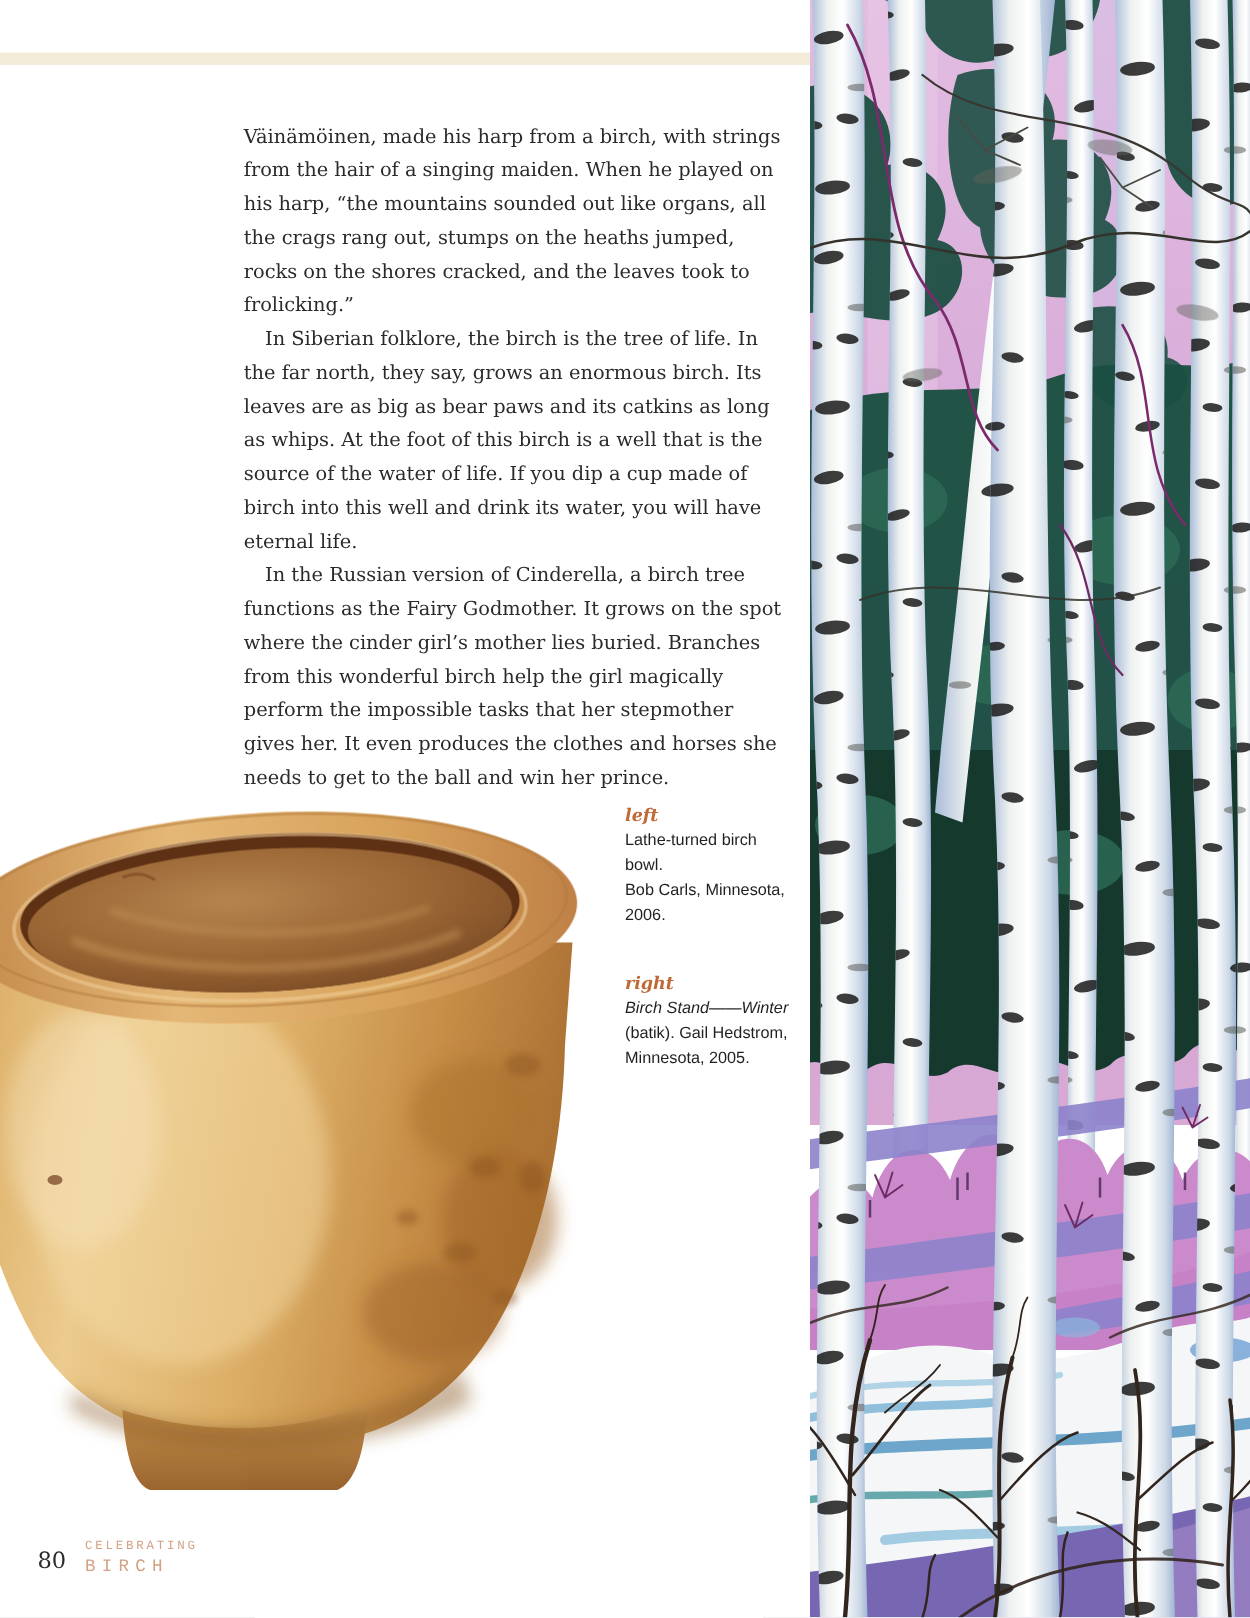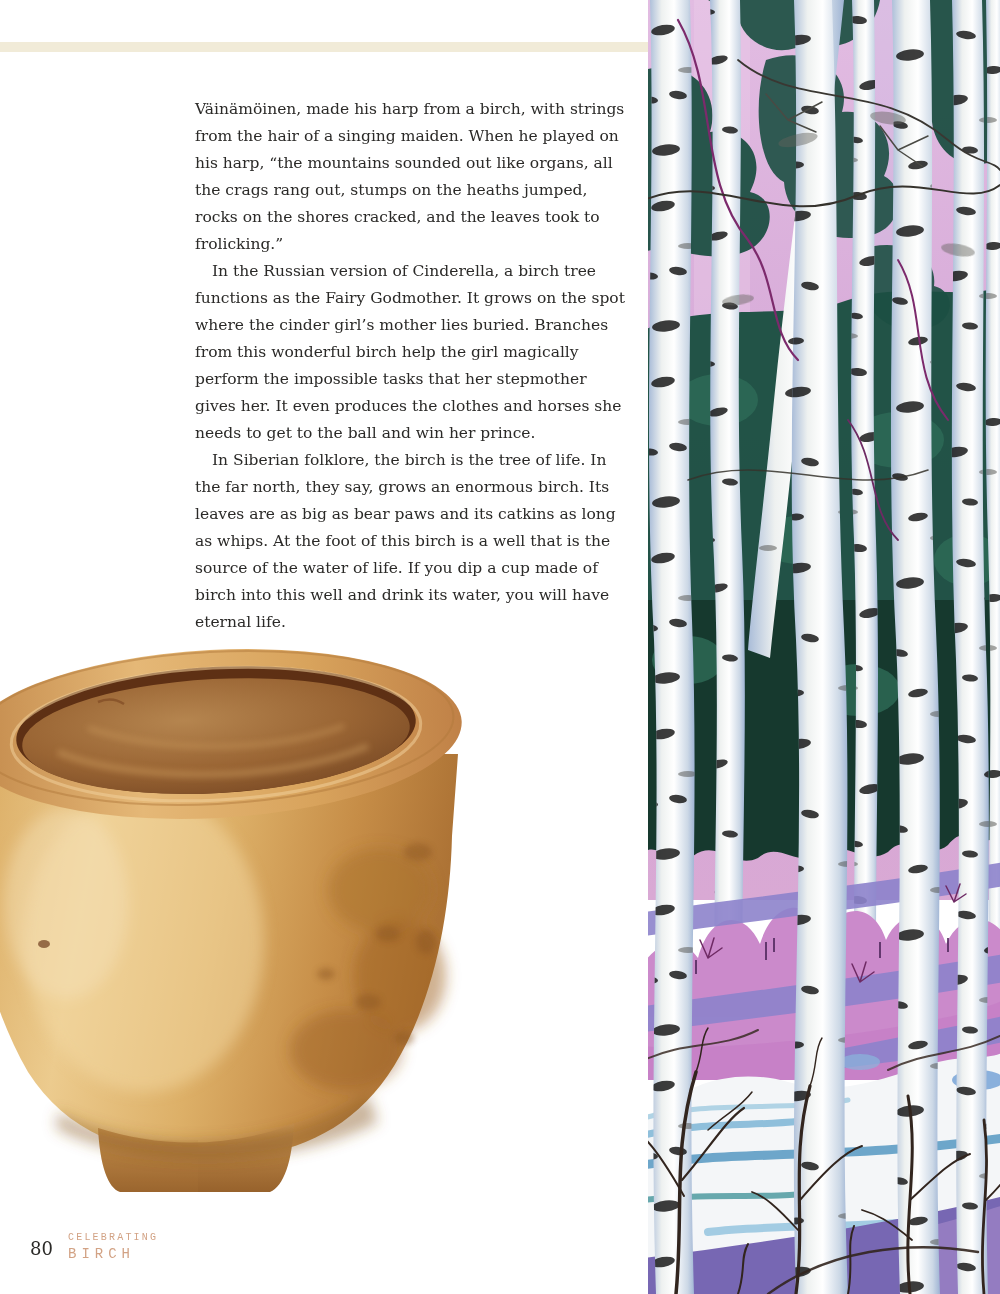--- a/index.html
+++ b/index.html
@@ -54,24 +54,37 @@
 </style>
 </head>
 <body>
 
 <div class="page">
 
   <div class="top-rule"></div>
 
   <div class="body-text">
     <p>Väinämöinen, made his harp from a birch, with strings from the hair of a singing maiden. When he played on his harp, “the mountains sounded out like organs, all the crags rang out, stumps on the heaths jumped, rocks on the shores cracked, and the leaves took to frolicking.”</p>
+    <p class="indent">In Siberian folklore, the birch is the tree of life. In the far north, they say, grows an enormous birch. Its leaves are as big as bear paws and its catkins as long as whips. At the foot of this birch is a well that is the source of the water of life. If you dip a cup made of birch into this well and drink its water, you will have eternal life.</p>
     <p class="indent">In the Russian version of Cinderella, a birch tree functions as the Fairy Godmother. It grows on the spot where the cinder girl’s mother lies buried. Branches from this wonderful birch help the girl magically perform the impossible tasks that her stepmother gives her. It even produces the clothes and horses she needs to get to the ball and win her prince.</p>
-    <p class="indent">In Siberian folklore, the birch is the tree of life. In the far north, they say, grows an enormous birch. Its leaves are as big as bear paws and its catkins as long as whips. At the foot of this birch is a well that is the source of the water of life. If you dip a cup made of birch into this well and drink its water, you will have eternal life.</p>
   </div>
 
+  <div class="captions">
+    <div>
+      <div class="cap-label">left</div>
+      <div>Lathe-turned birch bowl.</div>
+      <div>Bob Carls, Minnesota, 2006.</div>
+    </div>
+    <div class="cap-block2">
+      <div class="cap-label">right</div>
+      <div class="cap-title">Birch Stand——Winter</div>
+      <div>(batik). Gail Hedstrom,</div>
+      <div>Minnesota, 2005.</div>
+    </div>
+  </div>
 
   <svg class="bowl" viewBox="0 0 524 552" aria-hidden="true">
     <defs>
       <linearGradient id="rimGrad" x1="0" y1="0" x2="1" y2="0">
         <stop offset="0" stop-color="#c2884a"></stop>
         <stop offset="0.35" stop-color="#e5b877"></stop>
         <stop offset="0.7" stop-color="#d8a35c"></stop>
         <stop offset="1" stop-color="#c08147"></stop>
       </linearGradient>
       <radialGradient id="intGrad" cx="0.42" cy="0.35" r="0.85">

